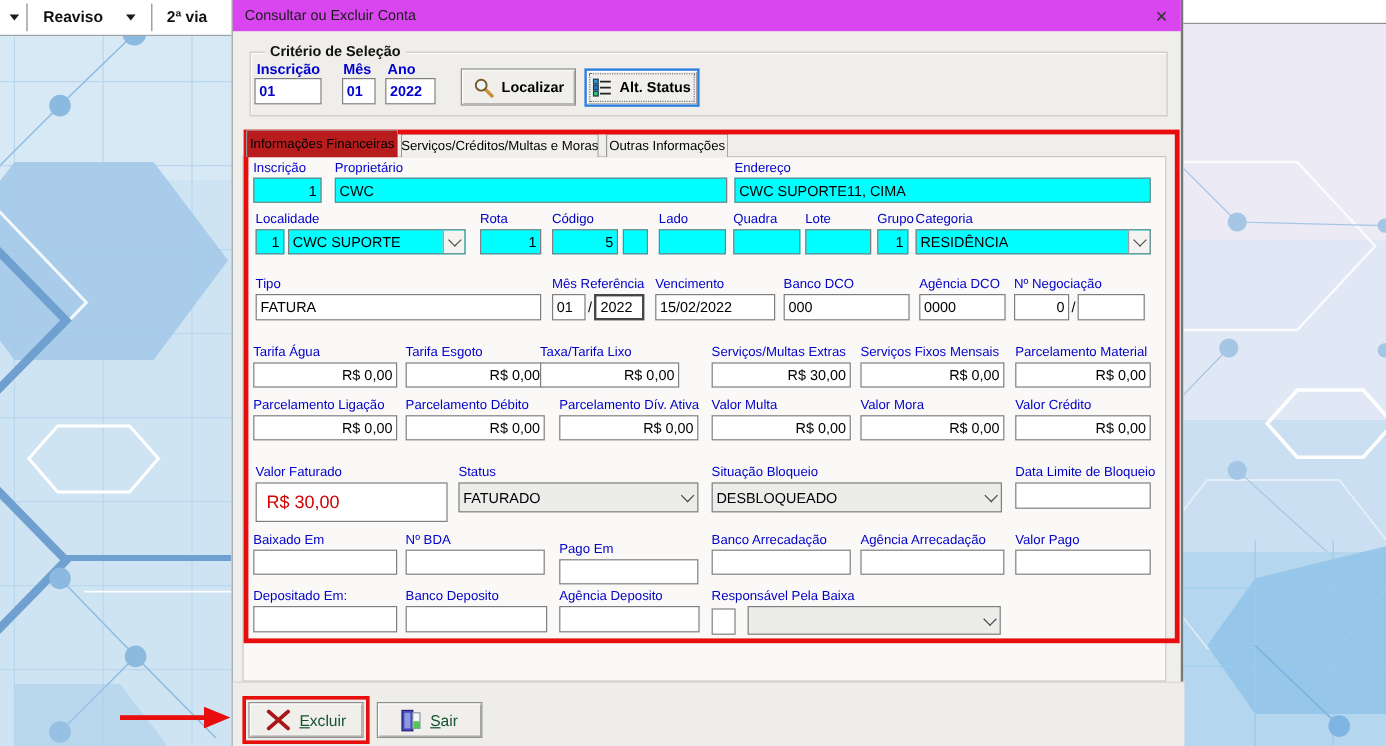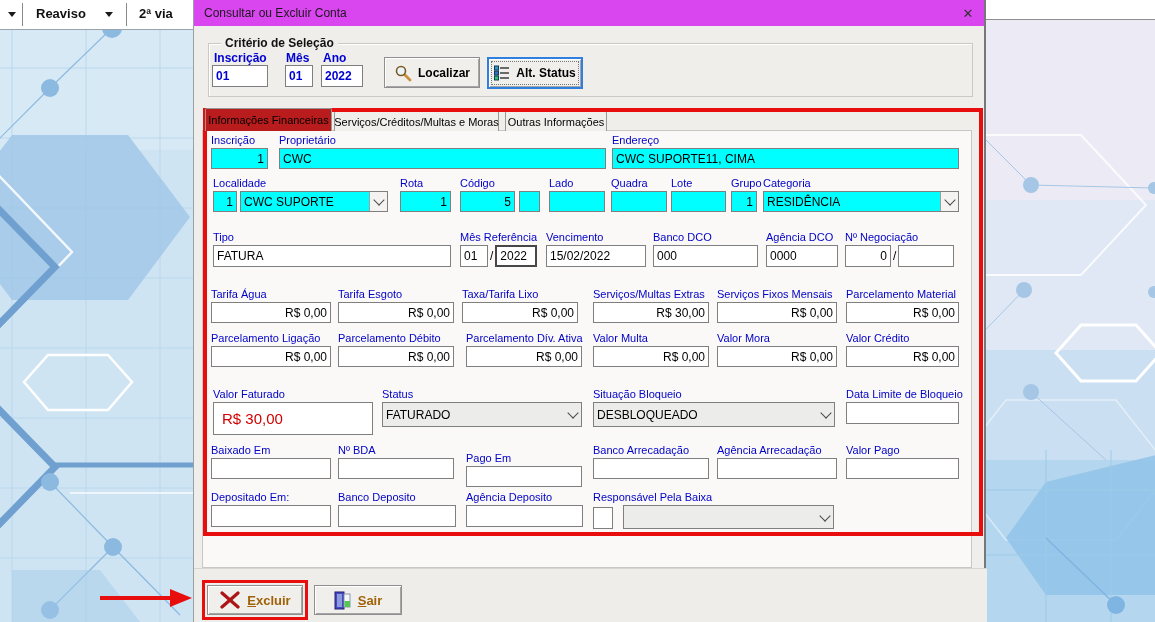--- a/index.html
+++ b/index.html
@@ -57,21 +57,21 @@
   .combo .cb{width:17px;display:flex;align-items:center;justify-content:center;border-left:1px solid #9f9f9f;background:#f4f3f1}
   .combo.grey{background:#ececea;height:25px}
   .combo.grey .cb{background:transparent;border-left:none}
   .chev{width:7px;height:7px;border-right:1.6px solid #4a4a4a;border-bottom:1.6px solid #4a4a4a;transform:rotate(45deg);margin-top:-3px}
   #vf-fld{height:33px;font-size:15px;color:#d10000;padding-left:8px}
   
   #bottombar{position:absolute;left:0;top:568px;width:793px;height:54px;background:#efede9;border-top:1px solid #d8d5d1}
   #annot-excluir{position:absolute;left:8px;top:580px;width:106px;height:40px;border:3px solid #e80e0e;box-sizing:border-box;z-index:9;pointer-events:none}
   #btn-excluir{left:13px;top:585px;width:96px;height:30px}
   #btn-sair{left:120px;top:585px;width:88px;height:30px}
-  .btn-blue{font-weight:bold;font-size:13px;color:#a16207;white-space:nowrap}
+  .btn-blue{font-weight:normal;font-size:13px;color:#14532d;white-space:nowrap}
   .ac{text-decoration:underline}
 </style>
 </head>
 <body>
 
 <div id="toolbar" class="abs">
   <span class="tri" style="left:8px;top:12px"></span>
   <div class="tb-sep" style="left:22px"></div>
   <div class="tb-item" style="left:36px">
     <span>Reaviso</span>
@@ -315,21 +315,21 @@
   </div>
 
   <div class="fg" style="left:17px;top:288px;width:120px">
     <span class="lbl">Tarifa Água</span>
     <div class="fld rt">R$ 0,00</div>
   </div>
   <div class="fg" style="left:144px;top:288px;width:116px">
     <span class="lbl">Tarifa Esgoto</span>
     <div class="fld rt">R$ 0,00</div>
   </div>
-  <div class="fg" style="left:268px;top:288px;width:116px">
+  <div class="fg" style="left:256px;top:288px;width:116px">
     <span class="lbl">Taxa/Tarifa Lixo</span>
     <div class="fld rt">R$ 0,00</div>
   </div>
   <div class="fg" style="left:399px;top:288px;width:116px">
     <span class="lbl">Serviços/Multas Extras</span>
     <div class="fld rt">R$ 30,00</div>
   </div>
   <div class="fg" style="left:523px;top:288px;width:120px">
     <span class="lbl">Serviços Fixos Mensais</span>
     <div class="fld rt">R$ 0,00</div>

